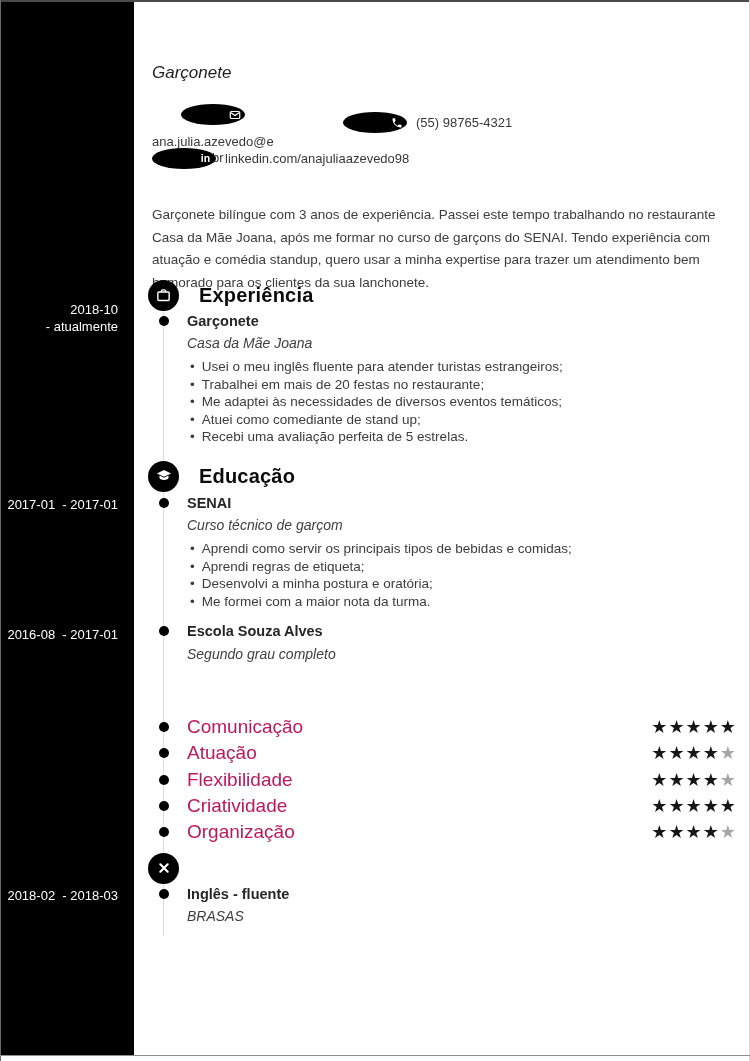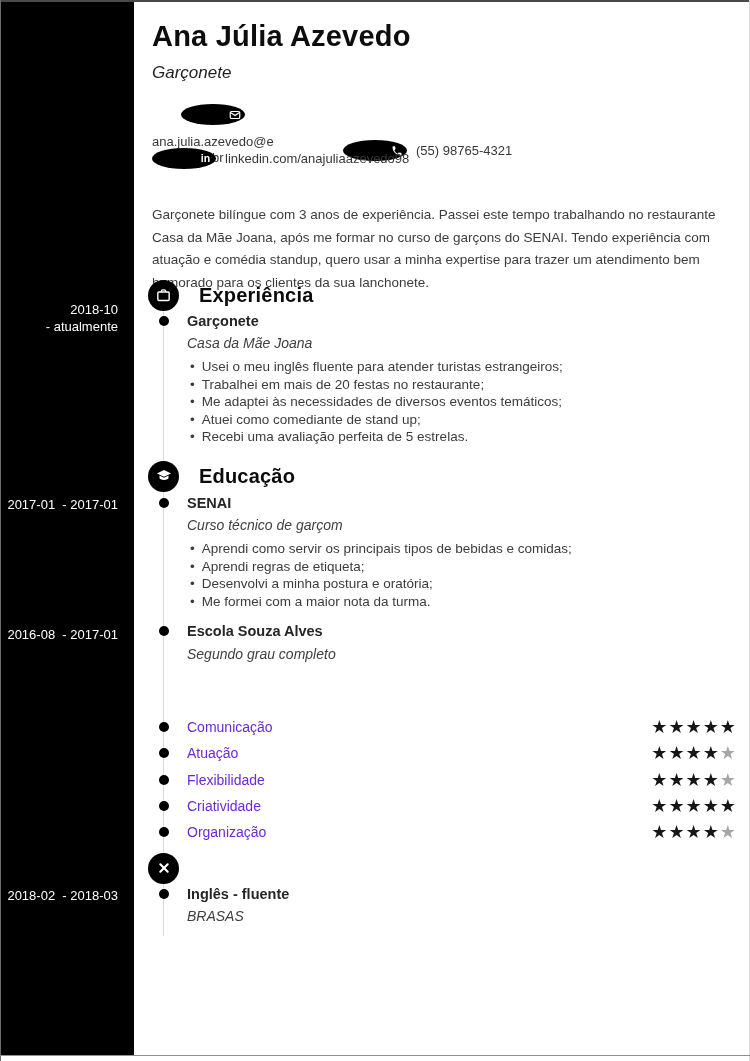--- a/index.html
+++ b/index.html
@@ -19,21 +19,21 @@
         font-size:13px;line-height:16.5px;}
   .date span{display:block;white-space:pre-wrap;}
   .date0{top:300px}.date1{top:495px}.date2{top:625px}.date3{top:886px}
   
   .name{left:152px;top:20px;font-size:29px;font-weight:700;color:#0d0d0d;
         letter-spacing:.2px;margin:0;}
   .job-title{left:152px;top:63px;font-size:17px;font-style:italic;color:#1f1f1f;}
   
   .contact-item{display:flex;align-items:center;gap:9px;color:#383838;font-size:13px;}
   .c-email{left:152px;top:104px;flex-direction:column;}
-  .c-phone{left:343px;top:112px;margin-top:28px;}
+  .c-phone{left:343px;top:112px;}
   .c-linkedin{left:152px;top:148px;}
   .c-email .ctext{width:122px;line-height:15.5px;word-break:break-word;}
   .icon-sm{width:21px;height:21px;border-radius:50%;background:#000;flex:0 0 21px;
            display:flex;align-items:center;justify-content:center;padding-left:43px;}
   .li-in{color:#fff;font-size:10.5px;font-weight:700;line-height:1;}
   
   .summary{left:152px;top:204px;width:585px;font-size:13.5px;line-height:22.5px;
            color:#3c3c3c;}
   
   .timeline{left:163px;top:296px;width:1px;height:640px;background:#dcdcdc;}
@@ -49,21 +49,21 @@
   .entry-sub{left:187px;font-size:14px;font-style:italic;color:#3f3f3f;}
   .bullets{left:190px;width:540px;}
   .bullet-row{display:flex;gap:7px;font-size:13.5px;line-height:17.6px;color:#3c3c3c;}
   .bullet-glyph{flex:0 0 auto;}
   .et-exp0{top:312px}.es-exp0{top:335px}.bl-exp0{top:358px}
   .et-edu0{top:494px}.es-edu0{top:517px}.bl-edu0{top:540px}
   .et-edu1{top:622px}.es-edu1{top:646px}
   .et-lang0{top:885px}.es-lang0{top:908px}
   
   .skill-row{left:159px;right:13px;display:flex;align-items:center;gap:18px;height:19px;}
-  .skill-label{font-size:14px;color:#6d28d9;}
+  .skill-label{font-size:19px;color:#be185d;}
   .skill-stars{margin-left:auto;font-size:18px;line-height:1;letter-spacing:1px;
                white-space:nowrap;}
   .star.filled{color:#161616;}
   .star.empty{color:#a6a6a6;}
   .sk0{top:717px}.sk1{top:743px}.sk2{top:770px}.sk3{top:796px}.sk4{top:822px}
 </style>
 </head>
 <body>
 
 <div class="page">
@@ -81,21 +81,20 @@
       <span>2017-01  - 2017-01</span>
     </div>
     <div class="date date2">
       <span>2016-08  - 2017-01</span>
     </div>
     <div class="date date3">
       <span>2018-02  - 2018-03</span>
     </div>
   </div>
 
-  <h1 class="abs name">Ana Júlia Azevedo</h1>
   <div class="abs job-title">Garçonete</div>
 
   <div class="abs contact-item c-email">
     <span class="icon-sm">
       <svg viewBox="0 0 24 24" width="12" height="12">
           <rect x="2.5" y="5" width="19" height="14" rx="2.5" fill="none" stroke="#fff" stroke-width="2.4"></rect>
           <path d="m4 7.5 8 5.5 8-5.5" fill="none" stroke="#fff" stroke-width="2.4"></path>
         </svg>
     </span>
     <span class="ctext">ana.julia.azevedo@e-mail.com.br</span>

